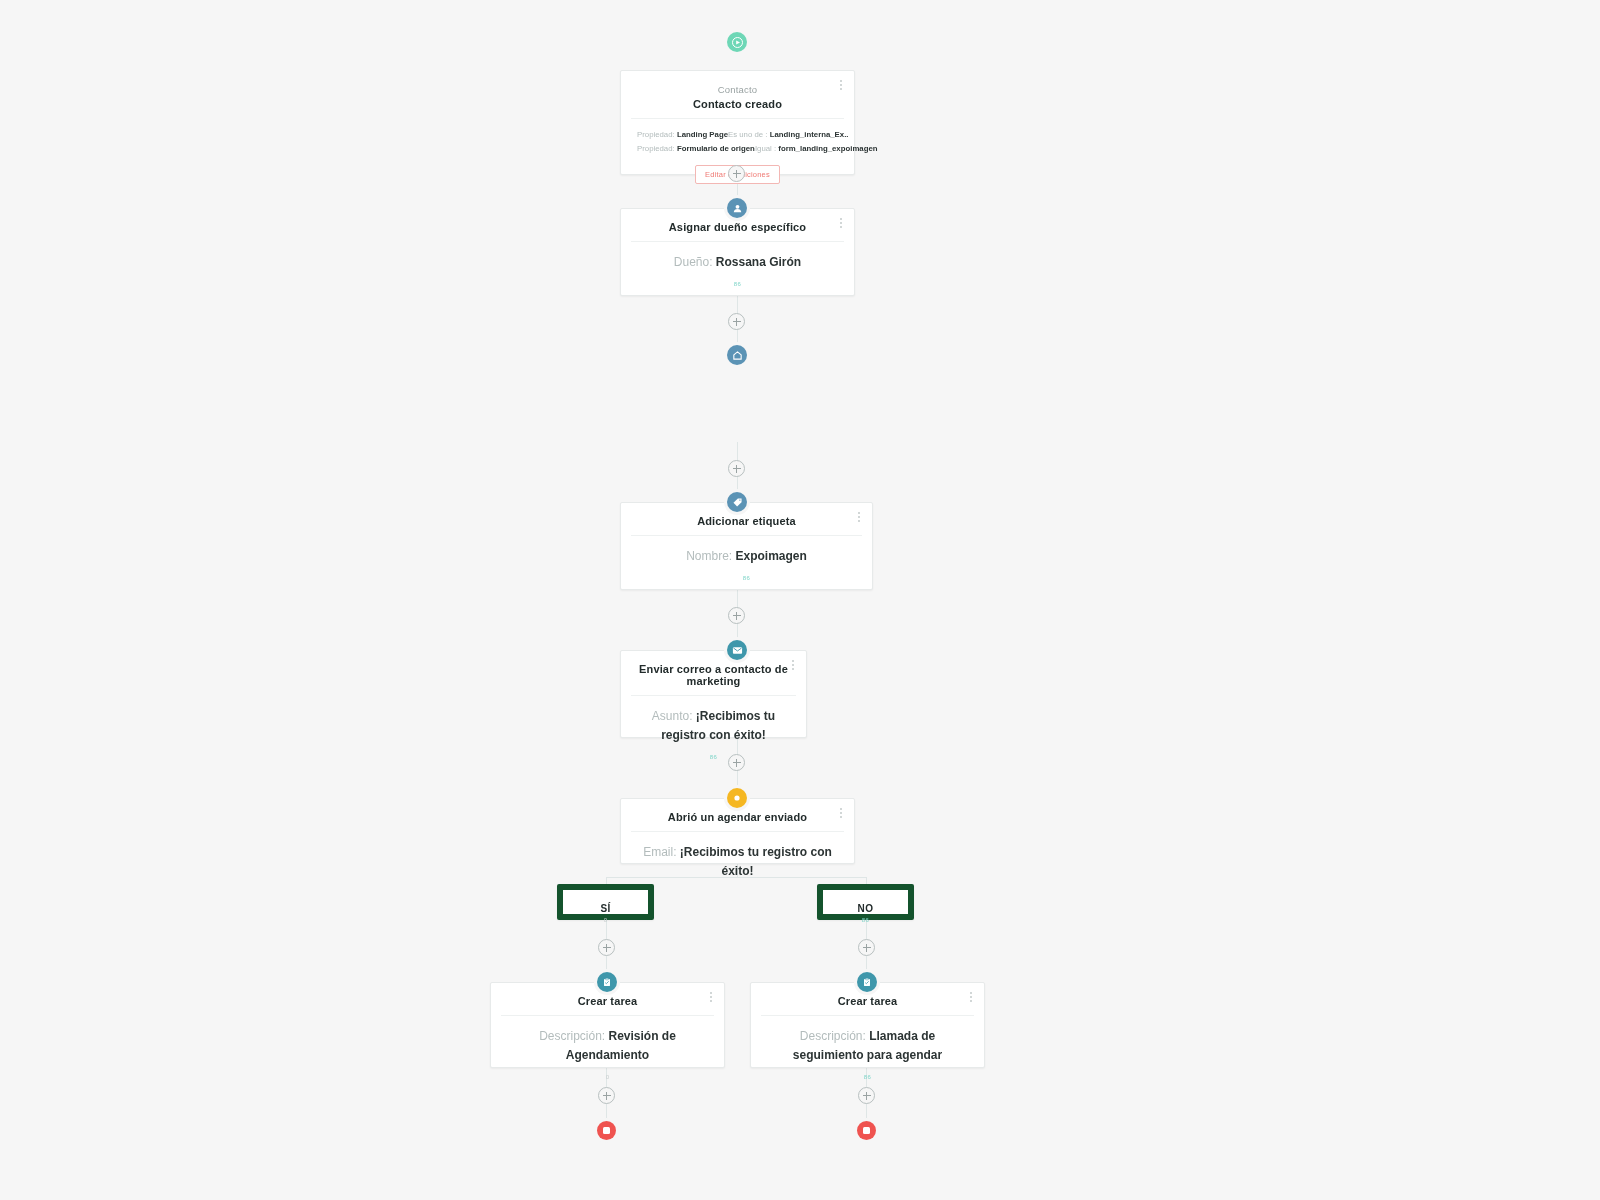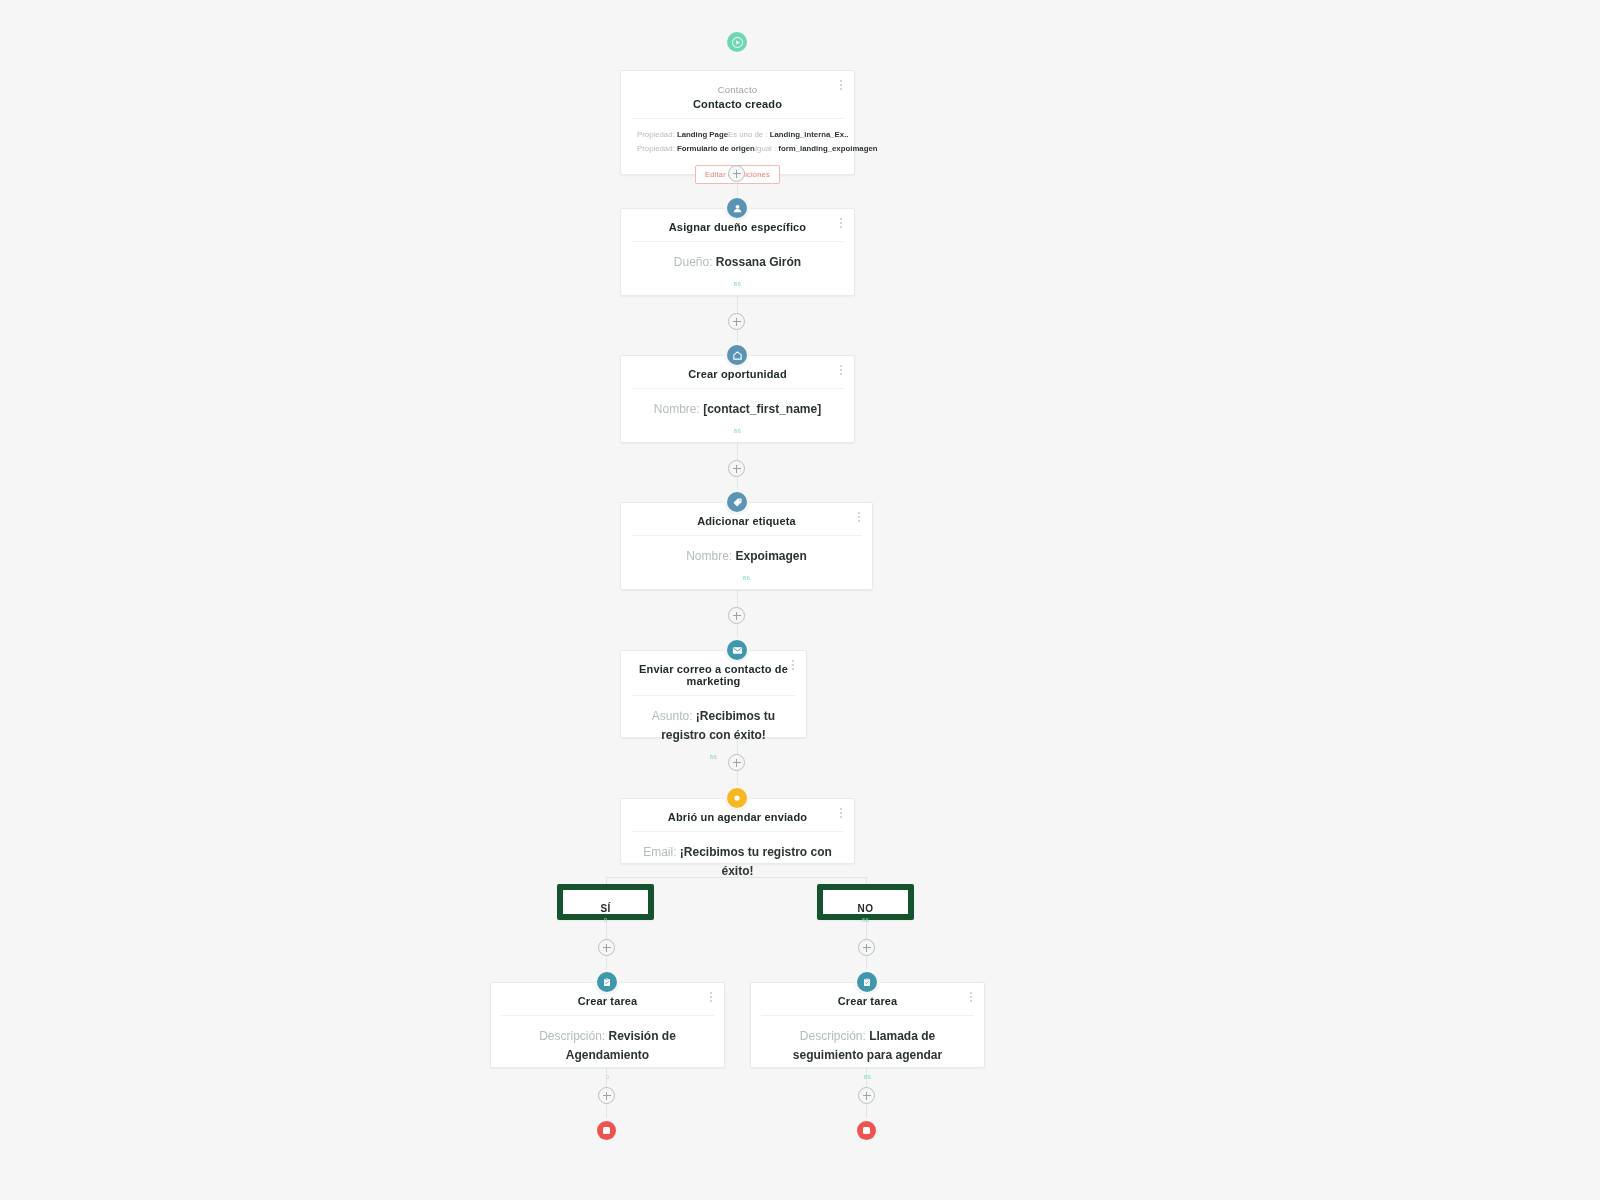--- a/index.html
+++ b/index.html
@@ -289,37 +289,20 @@
     </div>
   </div>
 
   <div class="plusbtn" style="left:728px; top:313px;"></div>
 
   <div class="nodeicon ic-blue" style="left:727px; top:345px;">
     <svg width="11" height="11" viewBox="0 0 12 12" aria-hidden="true">
       <path d="M2 5.4 L6 2.1 L10 5.4 L10 10 L2 10 Z" fill="none" stroke="#ffffff" stroke-width="1.2" stroke-linejoin="round"></path>
     </svg>
   </div>
-  <div class="node" style="left:620px; top:355px; width:235px; height:88px;">
-    <div class="kebab">
-        <i></i>
-        <i></i>
-        <i></i>
-      </div>
-    <div class="node-head">
-      <div class="node-title">Crear oportunidad</div>
-    </div>
-    <div class="node-body">
-      <div class="single-line">
-        <span class="lbl">Nombre:</span>
-        <span class="val">[contact_first_name]</span>
-      </div>
-      <div class="badge">86</div>
-    </div>
-  </div>
 
   <div class="plusbtn" style="left:728px; top:460px;"></div>
 
   <div class="nodeicon ic-blue" style="left:727px; top:492px;">
     <svg width="11" height="11" viewBox="0 0 12 12" aria-hidden="true">
       <path d="M6.4 1.6 H10.4 V5.6 L5.6 10.4 L1.6 6.4 Z" fill="#ffffff"></path>
       <circle cx="8.6" cy="3.4" r="0.8" fill="#5b93b5"></circle>
     </svg>
   </div>
   <div class="node" style="left:620px; top:502px; width:253px; height:88px;">

